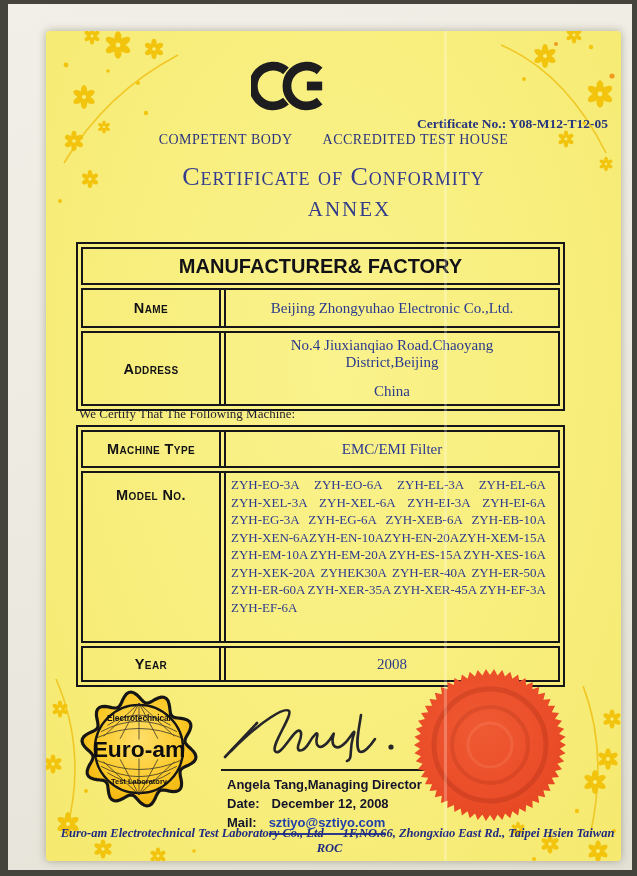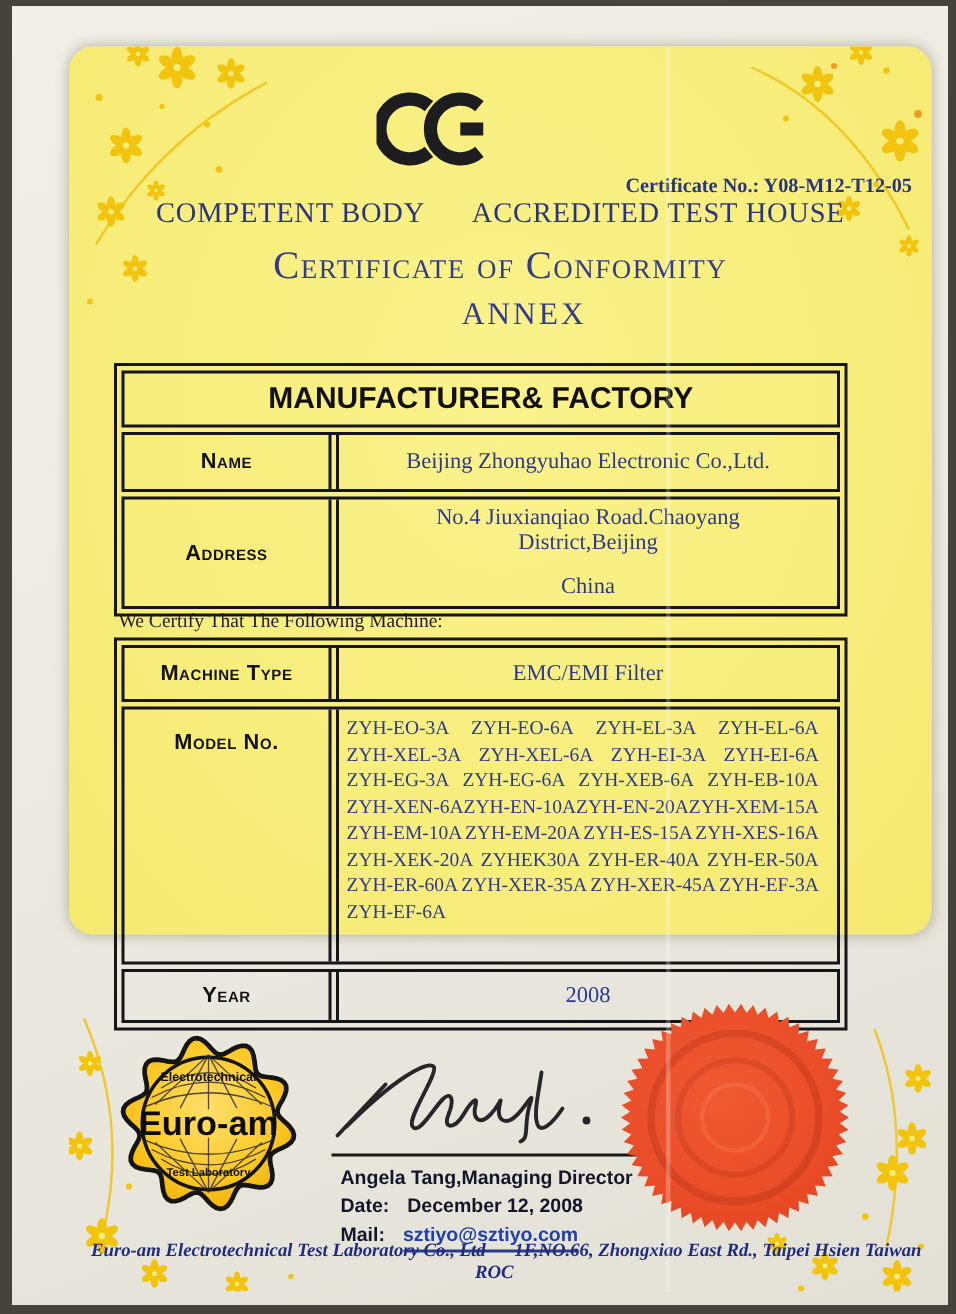--- a/index.html
+++ b/index.html
@@ -3,31 +3,31 @@
 <meta charset="utf-8">
 <style>
   html,body{margin:0;padding:0;background:#3a3933;}
   .photo{
     position:relative;width:637px;height:876px;box-sizing:border-box;
     border-style:solid;border-color:#45443c;border-width:4px 5px 6px 8px;
     background:linear-gradient(160deg,#f1efe7 0%,#ebe9df 60%,#e3e1d6 100%);
     overflow:hidden;font-family:"Liberation Serif",serif;
   }
   .paper{
-    position:absolute;left:38px;top:27px;width:575px;height:592px;
+    position:absolute;left:38px;top:27px;width:575px;height:830px;
     background:radial-gradient(ellipse at 50% 40%, #faf28c 0%, #f8ee7d 55%, #f5e96f 100%);
-    border-radius:16px;box-shadow:0 0 9px rgba(60,55,20,.35);
+    border-radius:4px;box-shadow:0 0 9px rgba(60,55,20,.35);
   }
   .ornaments{position:absolute;left:0;top:0;width:575px;height:830px;pointer-events:none;}
   .crease{position:absolute;left:398px;top:0;width:3px;height:830px;background:rgba(255,255,255,.25);pointer-events:none;}
 
   
   .ce{position:absolute;left:205px;top:16px;width:88px;height:78px;}
   .certno{position:absolute;right:13px;top:85px;font-weight:bold;font-size:13.5px;color:#27357f;}
-  .bodies{position:absolute;left:0;top:101px;width:100%;text-align:center;color:#2a3580;font-size:19px;letter-spacing:.5px;}
+  .bodies{position:absolute;left:0;top:101px;width:100%;text-align:center;color:#2a3580;font-size:14px;letter-spacing:.5px;}
   .bodies span{margin:0 13px;}
   .title{position:absolute;left:0;top:131px;width:100%;text-align:center;color:#333c8c;
          font-size:26px;font-variant:small-caps;letter-spacing:1px;}
   .annex{position:absolute;left:0;top:166px;width:100%;text-align:center;color:#333c8c;font-size:21px;letter-spacing:2px;padding-left:16px;}
 
   
   .tbl{position:absolute;left:30px;width:489px;border:2px solid #15151a;padding:3px;
        display:flex;flex-direction:column;gap:3px;box-sizing:border-box;background:transparent;}
   .tbl1{top:211px;}
   .tbl2{top:394px;}

